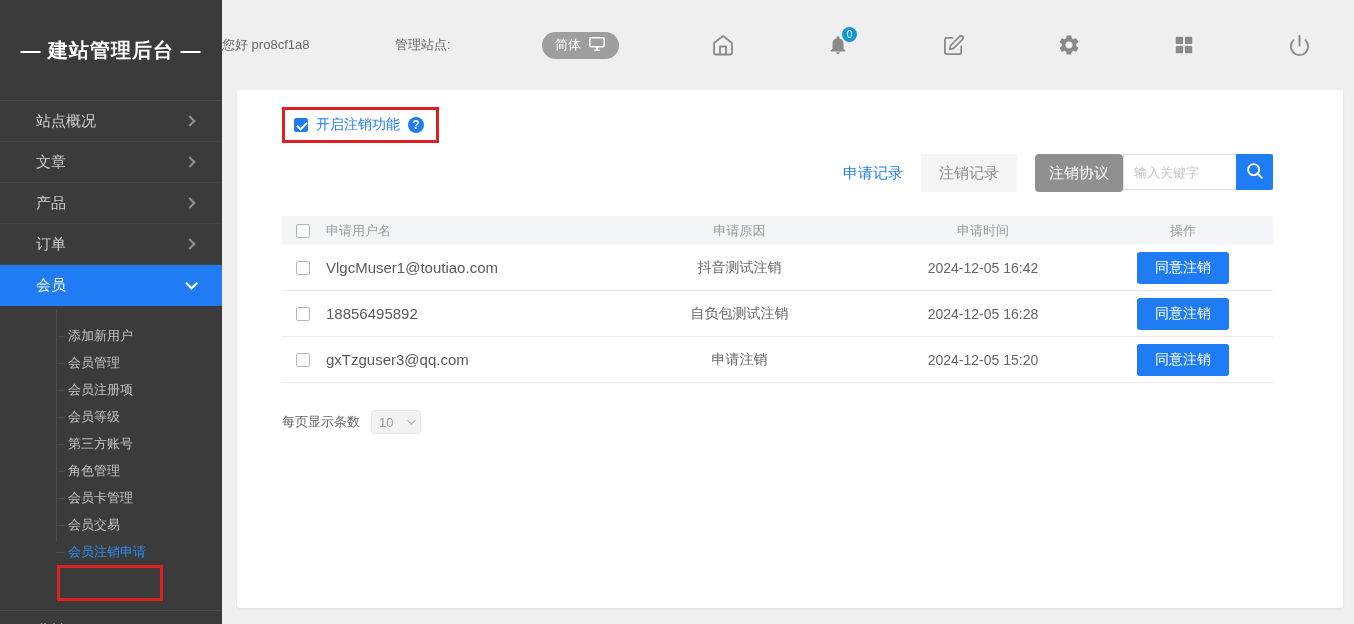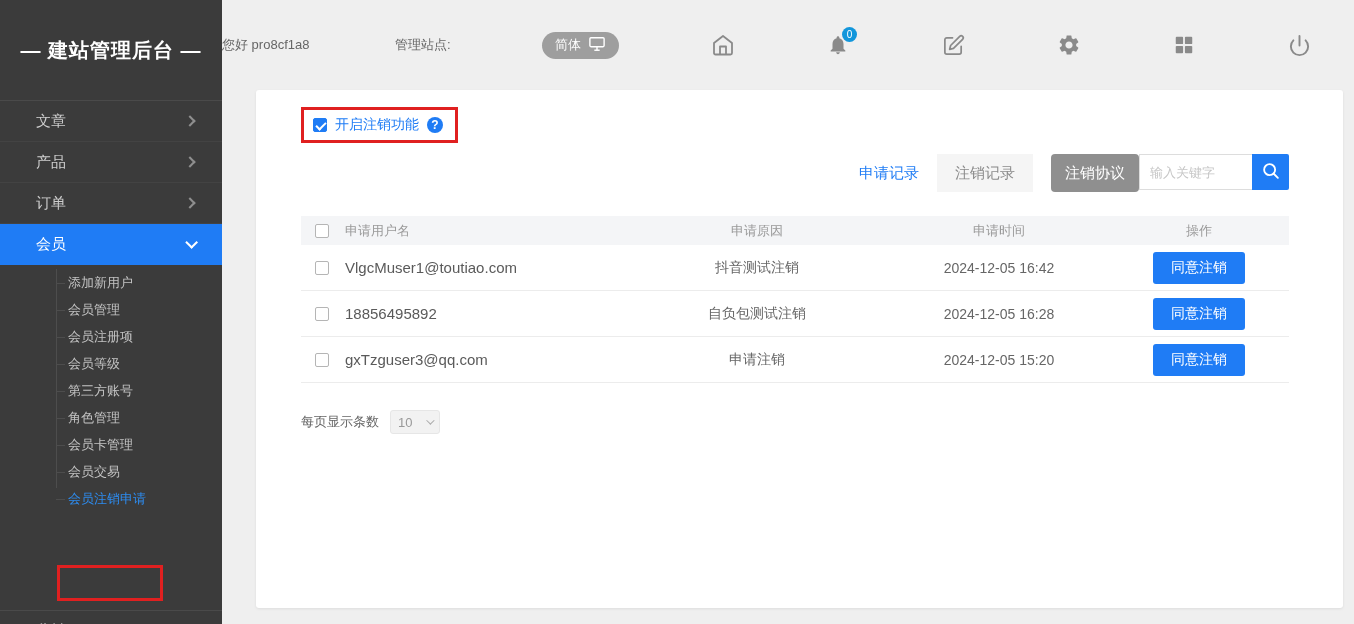--- a/index.html
+++ b/index.html
@@ -38,21 +38,21 @@
   .menu-item .label{flex:1;}
   .chev-right{
     width:8px;height:8px;border-right:2px solid #8f8f8f;border-top:2px solid #8f8f8f;
     transform:rotate(45deg);flex:0 0 8px;
   }
   .menu-item.active{background:var(--blue);color:#fff;border-bottom:none;}
   .menu-item.active .chev-down{
     width:9px;height:9px;border-right:2px solid #fff;border-bottom:2px solid #fff;
     transform:rotate(45deg) translateY(-3px);
   }
-  .submenu{padding:4px 0 6px 0;position:relative;font-family:Liberation Serif, serif;}
+  .submenu{padding:16px 0 6px 0;position:relative;font-family:Liberation Serif, serif;}
   .submenu::before{
     content:"";position:absolute;left:56px;top:4px;bottom:30px;width:1px;background:#4d4d4d;
   }
   .submenu-item{
     height:27px;display:flex;align-items:center;
     padding-left:68px;color:#c3c3c3;font-size:13px;cursor:pointer;position:relative;
   }
   .submenu-item::before{
     content:"";position:absolute;left:56px;top:50%;width:9px;height:1px;background:#4d4d4d;
   }
@@ -77,23 +77,23 @@
   .tb-icon{width:24px;height:24px;display:flex;align-items:center;justify-content:center;cursor:pointer;position:relative;}
   .tb-icon svg{display:block;}
   .badge{
     position:absolute;top:-6px;right:-7px;min-width:15px;height:15px;border-radius:8px;
     background:#1296db;color:#fff;font-size:10px;display:flex;align-items:center;justify-content:center;
     padding:0 3px;
   }
 
   
   .card{
-    margin:0 11px 16px 34px;background:#fff;border-radius:3px;
+    margin:0 11px 16px 15px;background:#fff;border-radius:3px;
     box-shadow:0 1px 3px rgba(0,0,0,.08);
-    flex:1;padding:17px 54px 0 45px;overflow:hidden;
+    flex:1;padding:17px 70px 0 45px;overflow:hidden;
   }
   .toggle-wrap{
     display:inline-flex;align-items:center;gap:8px;
     border:3px solid var(--red);padding:6px 12px 6px 9px;
   }
   .cb-checked{
     width:14px;height:14px;background:var(--blue);border:1px solid var(--blue);border-radius:2px;
     position:relative;cursor:pointer;flex:0 0 14px;
   }
   .cb-checked::after{
@@ -153,20 +153,24 @@
     width:6px;height:6px;border-right:1px solid #aaa;border-bottom:1px solid #aaa;
     transform:rotate(45deg) translateY(-2px);
   }
 </style>
 </head>
 <body>
 
 <aside class="sidebar">
   <div class="sidebar-title">— 建站管理后台 —</div>
   <nav class="menu">
+    <div class="menu-item">
+      <span class="label">站点概况</span>
+      <span class="chev-right"></span>
+    </div>
     <div class="menu-item">
       <span class="label">文章</span>
       <span class="chev-right"></span>
     </div>
     <div class="menu-item">
       <span class="label">产品</span>
       <span class="chev-right"></span>
     </div>
     <div class="menu-item">
       <span class="label">订单</span>

